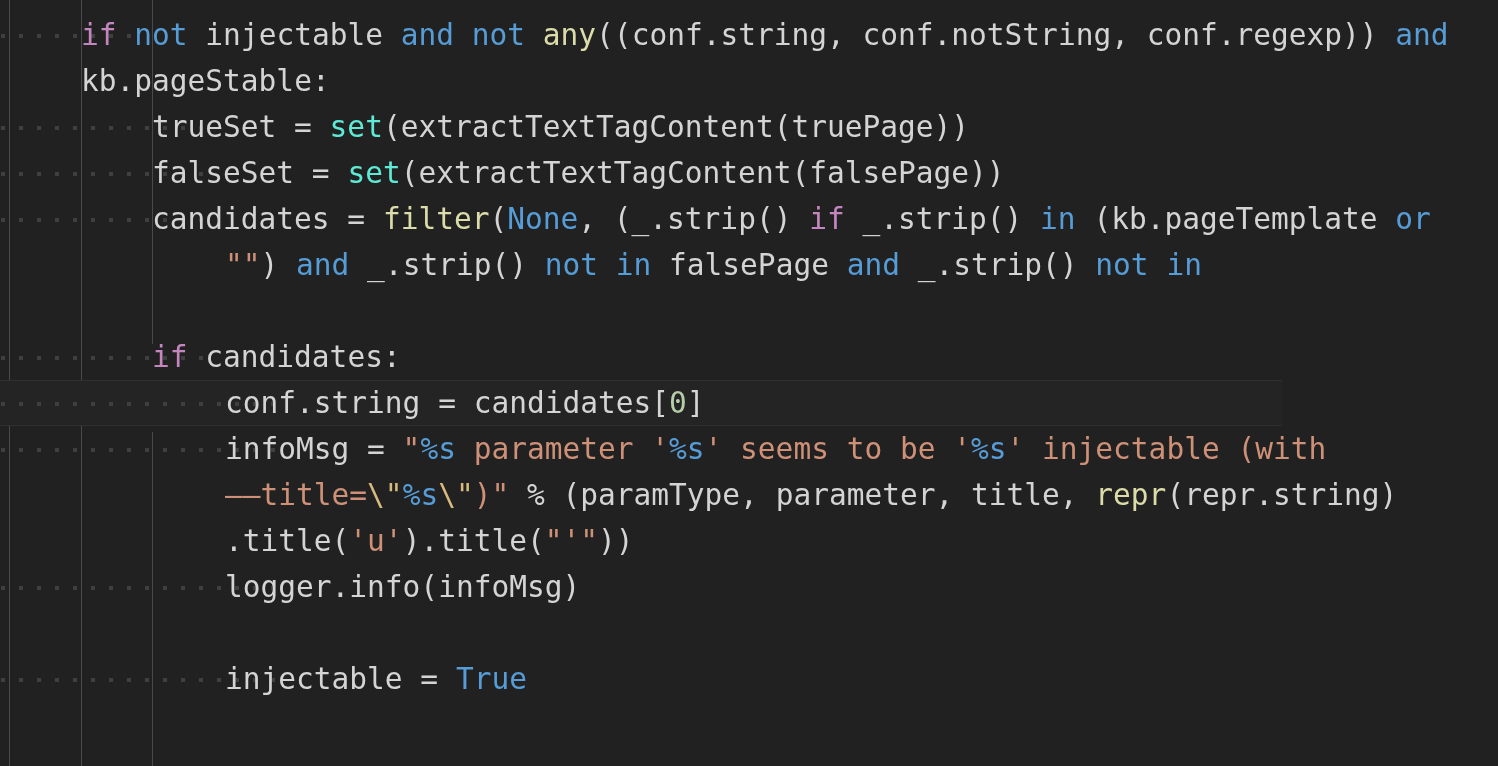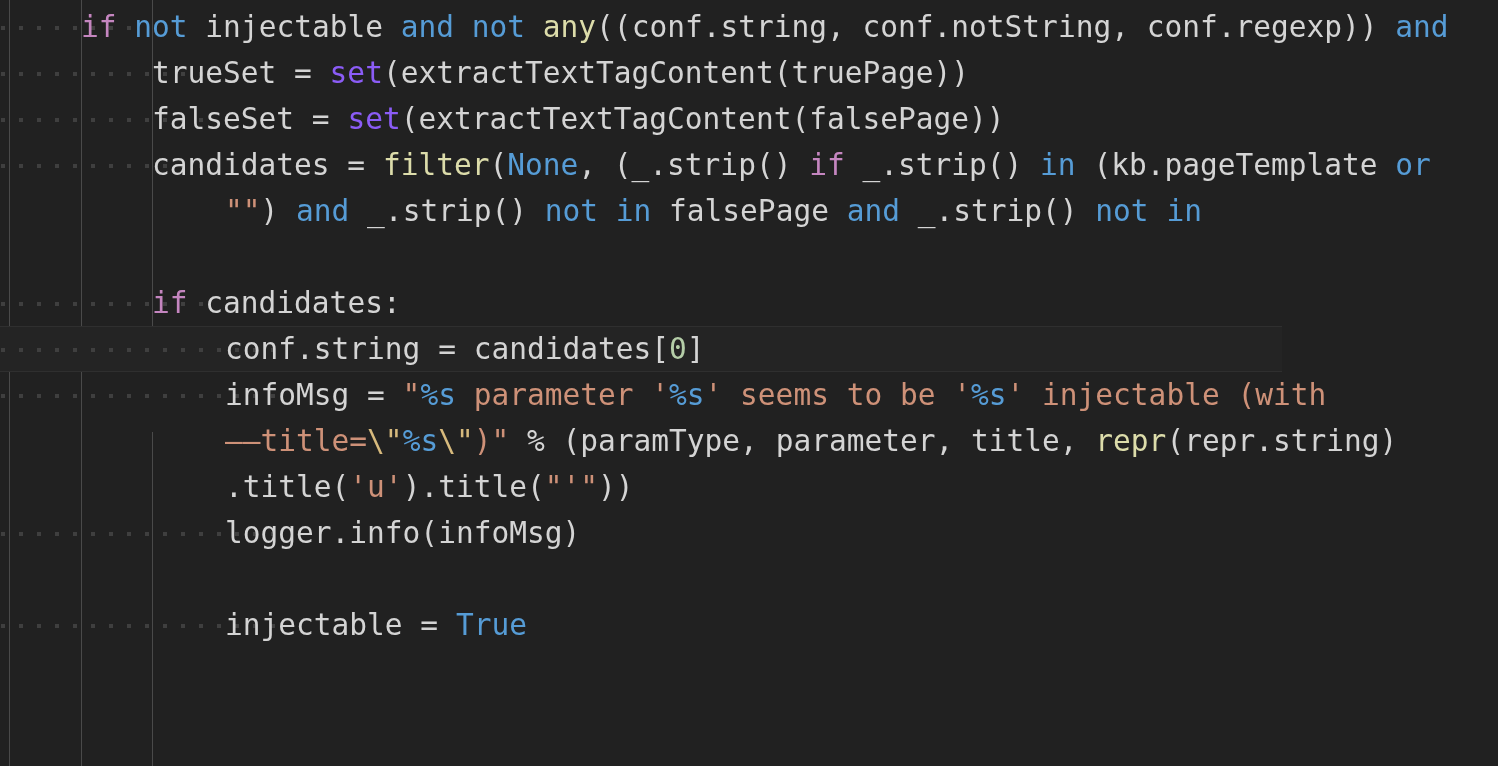--- a/index.html
+++ b/index.html
@@ -28,21 +28,21 @@
     top: 0;
     width: 1px;
     background: #4a4a4a;
     pointer-events: none;
   }
 
   
   #code {
     position: absolute;
     left: 0;
-    top: 4px;
+    top: 12px;
     width: 1282px;
   }
 
   .line {
     position: relative;
     height: 46px;
     line-height: 46px;
     white-space: pre;
     font-size: 29.5px;
     letter-spacing: 0;
@@ -70,39 +70,40 @@
     height: 4px;
     background: #3f3f3f;
   }
 
   .txt { position: relative; }
 
   
   .kw    { color: #c586c0; }  
   .op    { color: #569cd6; }  
   .fn    { color: #dcdcaa; }  
-  .cls   { color: #8b5cf6; }  
+  .cls   { color: #5eead4; }  
   .str   { color: #ce9178; }  
   .num   { color: #b5cea8; }  
   .esc   { color: #d7ba7d; }  
   .fmt   { color: #569cd6; }  
   .id    { color: #d4d4d4; }
 </style>
 </head>
 <body>
 
 <div id="editor">
 
   <div class="ruler" style="left:9px;  top:0; height:766px;"></div>
   <div class="ruler" style="left:81px; top:0; height:766px;"></div>
   <div class="ruler" style="left:152px;top:432px;height:334px;"></div>
   <div class="ruler" style="left:152px;top:0;  height:344px;"></div>
 
   <div id="code">
       <div class="line"><div class="dots"><span class="dot" style="left: 1px;"></span><span class="dot" style="left: 19px;"></span><span class="dot" style="left: 37px;"></span><span class="dot" style="left: 55px;"></span><span class="dot" style="left: 73px;"></span><span class="dot" style="left: 91px;"></span><span class="dot" style="left: 109px;"></span><span class="dot" style="left: 127px;"></span></div><span class="txt" style="margin-left: 81px;"><span class="kw">if </span><span class="op">not </span><span class="id">injectable </span><span class="op">and </span><span class="op">not </span><span class="fn">any</span><span class="id">((conf.string, conf.notString, conf.regexp)) </span><span class="op">and</span></span></div>
+      <div class="line"><span class="txt" style="margin-left: 81px;"><span class="id">kb.pageStable:</span></span></div>
       <div class="line"><div class="dots"><span class="dot" style="left: 1px;"></span><span class="dot" style="left: 19px;"></span><span class="dot" style="left: 37px;"></span><span class="dot" style="left: 55px;"></span><span class="dot" style="left: 73px;"></span><span class="dot" style="left: 91px;"></span><span class="dot" style="left: 109px;"></span><span class="dot" style="left: 127px;"></span><span class="dot" style="left: 145px;"></span><span class="dot" style="left: 163px;"></span><span class="dot" style="left: 181px;"></span><span class="dot" style="left: 199px;"></span></div><span class="txt" style="margin-left: 152px;"><span class="id">trueSet = </span><span class="cls">set</span><span class="id">(extractTextTagContent(truePage))</span></span></div>
       <div class="line"><div class="dots"><span class="dot" style="left: 1px;"></span><span class="dot" style="left: 19px;"></span><span class="dot" style="left: 37px;"></span><span class="dot" style="left: 55px;"></span><span class="dot" style="left: 73px;"></span><span class="dot" style="left: 91px;"></span><span class="dot" style="left: 109px;"></span><span class="dot" style="left: 127px;"></span><span class="dot" style="left: 145px;"></span><span class="dot" style="left: 163px;"></span><span class="dot" style="left: 181px;"></span><span class="dot" style="left: 199px;"></span></div><span class="txt" style="margin-left: 152px;"><span class="id">falseSet = </span><span class="cls">set</span><span class="id">(extractTextTagContent(falsePage))</span></span></div>
       <div class="line"><div class="dots"><span class="dot" style="left: 1px;"></span><span class="dot" style="left: 19px;"></span><span class="dot" style="left: 37px;"></span><span class="dot" style="left: 55px;"></span><span class="dot" style="left: 73px;"></span><span class="dot" style="left: 91px;"></span><span class="dot" style="left: 109px;"></span><span class="dot" style="left: 127px;"></span><span class="dot" style="left: 145px;"></span><span class="dot" style="left: 163px;"></span><span class="dot" style="left: 181px;"></span><span class="dot" style="left: 199px;"></span></div><span class="txt" style="margin-left: 152px;"><span class="id">candidates = </span><span class="fn">filter</span><span class="id">(</span><span class="op">None</span><span class="id">, (_.strip() </span><span class="kw">if </span><span class="id">_.strip() </span><span class="op">in </span><span class="id">(kb.pageTemplate </span><span class="op">or</span></span></div>
       <div class="line"><span class="txt" style="margin-left: 225px;"><span class="str">""</span><span class="id">) </span><span class="op">and </span><span class="id">_.strip() </span><span class="op">not </span><span class="op">in </span><span class="id">falsePage </span><span class="op">and </span><span class="id">_.strip() </span><span class="op">not </span><span class="op">in</span></span></div>
       <div class="line"><span class="txt" style="margin-left: 0px;"></span></div>
       <div class="line"><div class="dots"><span class="dot" style="left: 1px;"></span><span class="dot" style="left: 19px;"></span><span class="dot" style="left: 37px;"></span><span class="dot" style="left: 55px;"></span><span class="dot" style="left: 73px;"></span><span class="dot" style="left: 91px;"></span><span class="dot" style="left: 109px;"></span><span class="dot" style="left: 127px;"></span><span class="dot" style="left: 145px;"></span><span class="dot" style="left: 163px;"></span><span class="dot" style="left: 181px;"></span><span class="dot" style="left: 199px;"></span></div><span class="txt" style="margin-left: 152px;"><span class="kw">if </span><span class="id">candidates:</span></span></div>
       <div class="line hl"><div class="dots"><span class="dot" style="left: 1px;"></span><span class="dot" style="left: 19px;"></span><span class="dot" style="left: 37px;"></span><span class="dot" style="left: 55px;"></span><span class="dot" style="left: 73px;"></span><span class="dot" style="left: 91px;"></span><span class="dot" style="left: 109px;"></span><span class="dot" style="left: 127px;"></span><span class="dot" style="left: 145px;"></span><span class="dot" style="left: 163px;"></span><span class="dot" style="left: 181px;"></span><span class="dot" style="left: 199px;"></span><span class="dot" style="left: 217px;"></span><span class="dot" style="left: 235px;"></span><span class="dot" style="left: 253px;"></span><span class="dot" style="left: 271px;"></span></div><span class="txt" style="margin-left: 225px;"><span class="id">conf.string = candidates[</span><span class="num">0</span><span class="id">]</span></span></div>
       <div class="line"><div class="dots"><span class="dot" style="left: 1px;"></span><span class="dot" style="left: 19px;"></span><span class="dot" style="left: 37px;"></span><span class="dot" style="left: 55px;"></span><span class="dot" style="left: 73px;"></span><span class="dot" style="left: 91px;"></span><span class="dot" style="left: 109px;"></span><span class="dot" style="left: 127px;"></span><span class="dot" style="left: 145px;"></span><span class="dot" style="left: 163px;"></span><span class="dot" style="left: 181px;"></span><span class="dot" style="left: 199px;"></span><span class="dot" style="left: 217px;"></span><span class="dot" style="left: 235px;"></span><span class="dot" style="left: 253px;"></span><span class="dot" style="left: 271px;"></span></div><span class="txt" style="margin-left: 225px;"><span class="id">infoMsg = </span><span class="str">"</span><span class="fmt">%s</span><span class="str"> parameter '</span><span class="fmt">%s</span><span class="str">' seems to be '</span><span class="fmt">%s</span><span class="str">' injectable (with</span></span></div>
       <div class="line"><span class="txt" style="margin-left: 225px;"><span class="str">––title=</span><span class="esc">\"</span><span class="fmt">%s</span><span class="esc">\"</span><span class="str">)"</span><span class="id"> % (paramType, parameter, title, </span><span class="fn">repr</span><span class="id">(repr.string)</span></span></div>
       <div class="line"><span class="txt" style="margin-left: 225px;"><span class="id">.title(</span><span class="str">'u'</span><span class="id">).title(</span><span class="str">"'"</span><span class="id">))</span></span></div>

